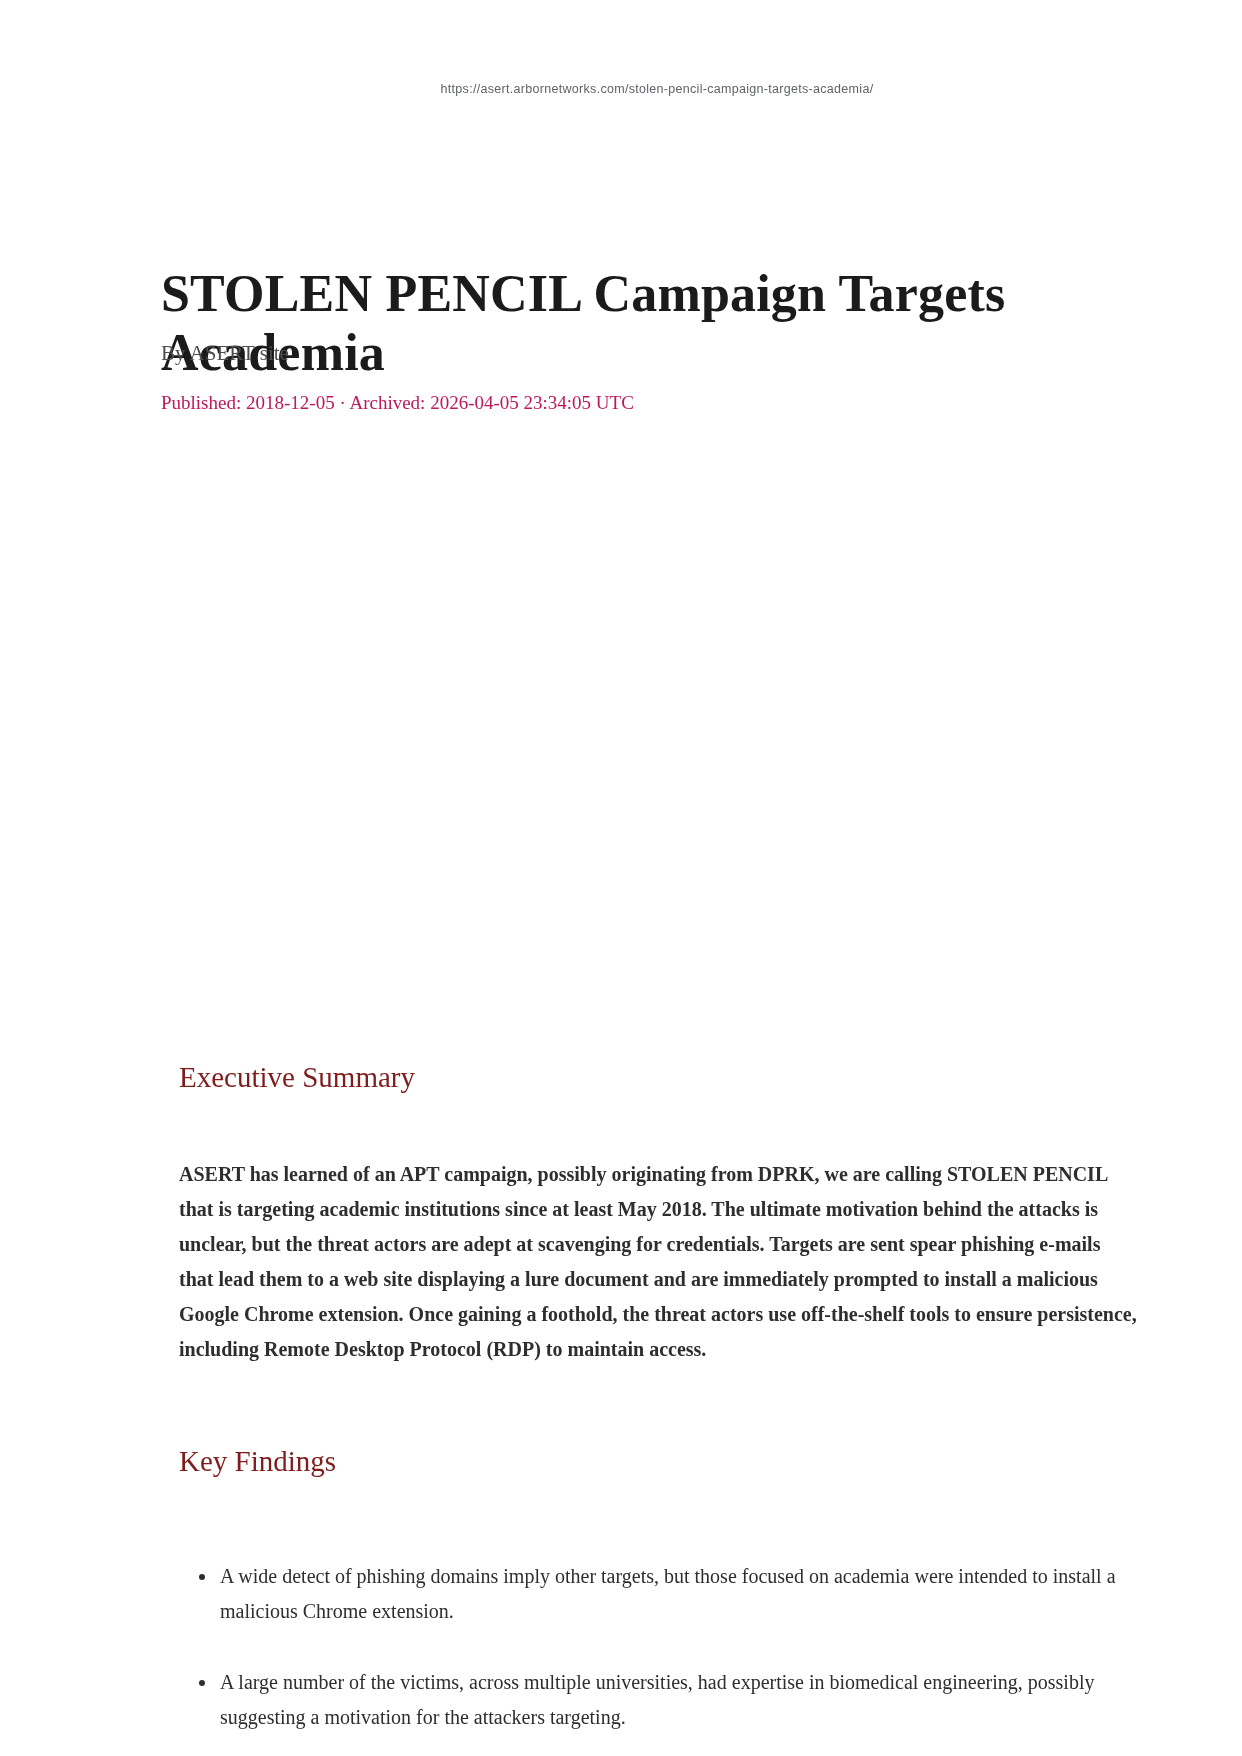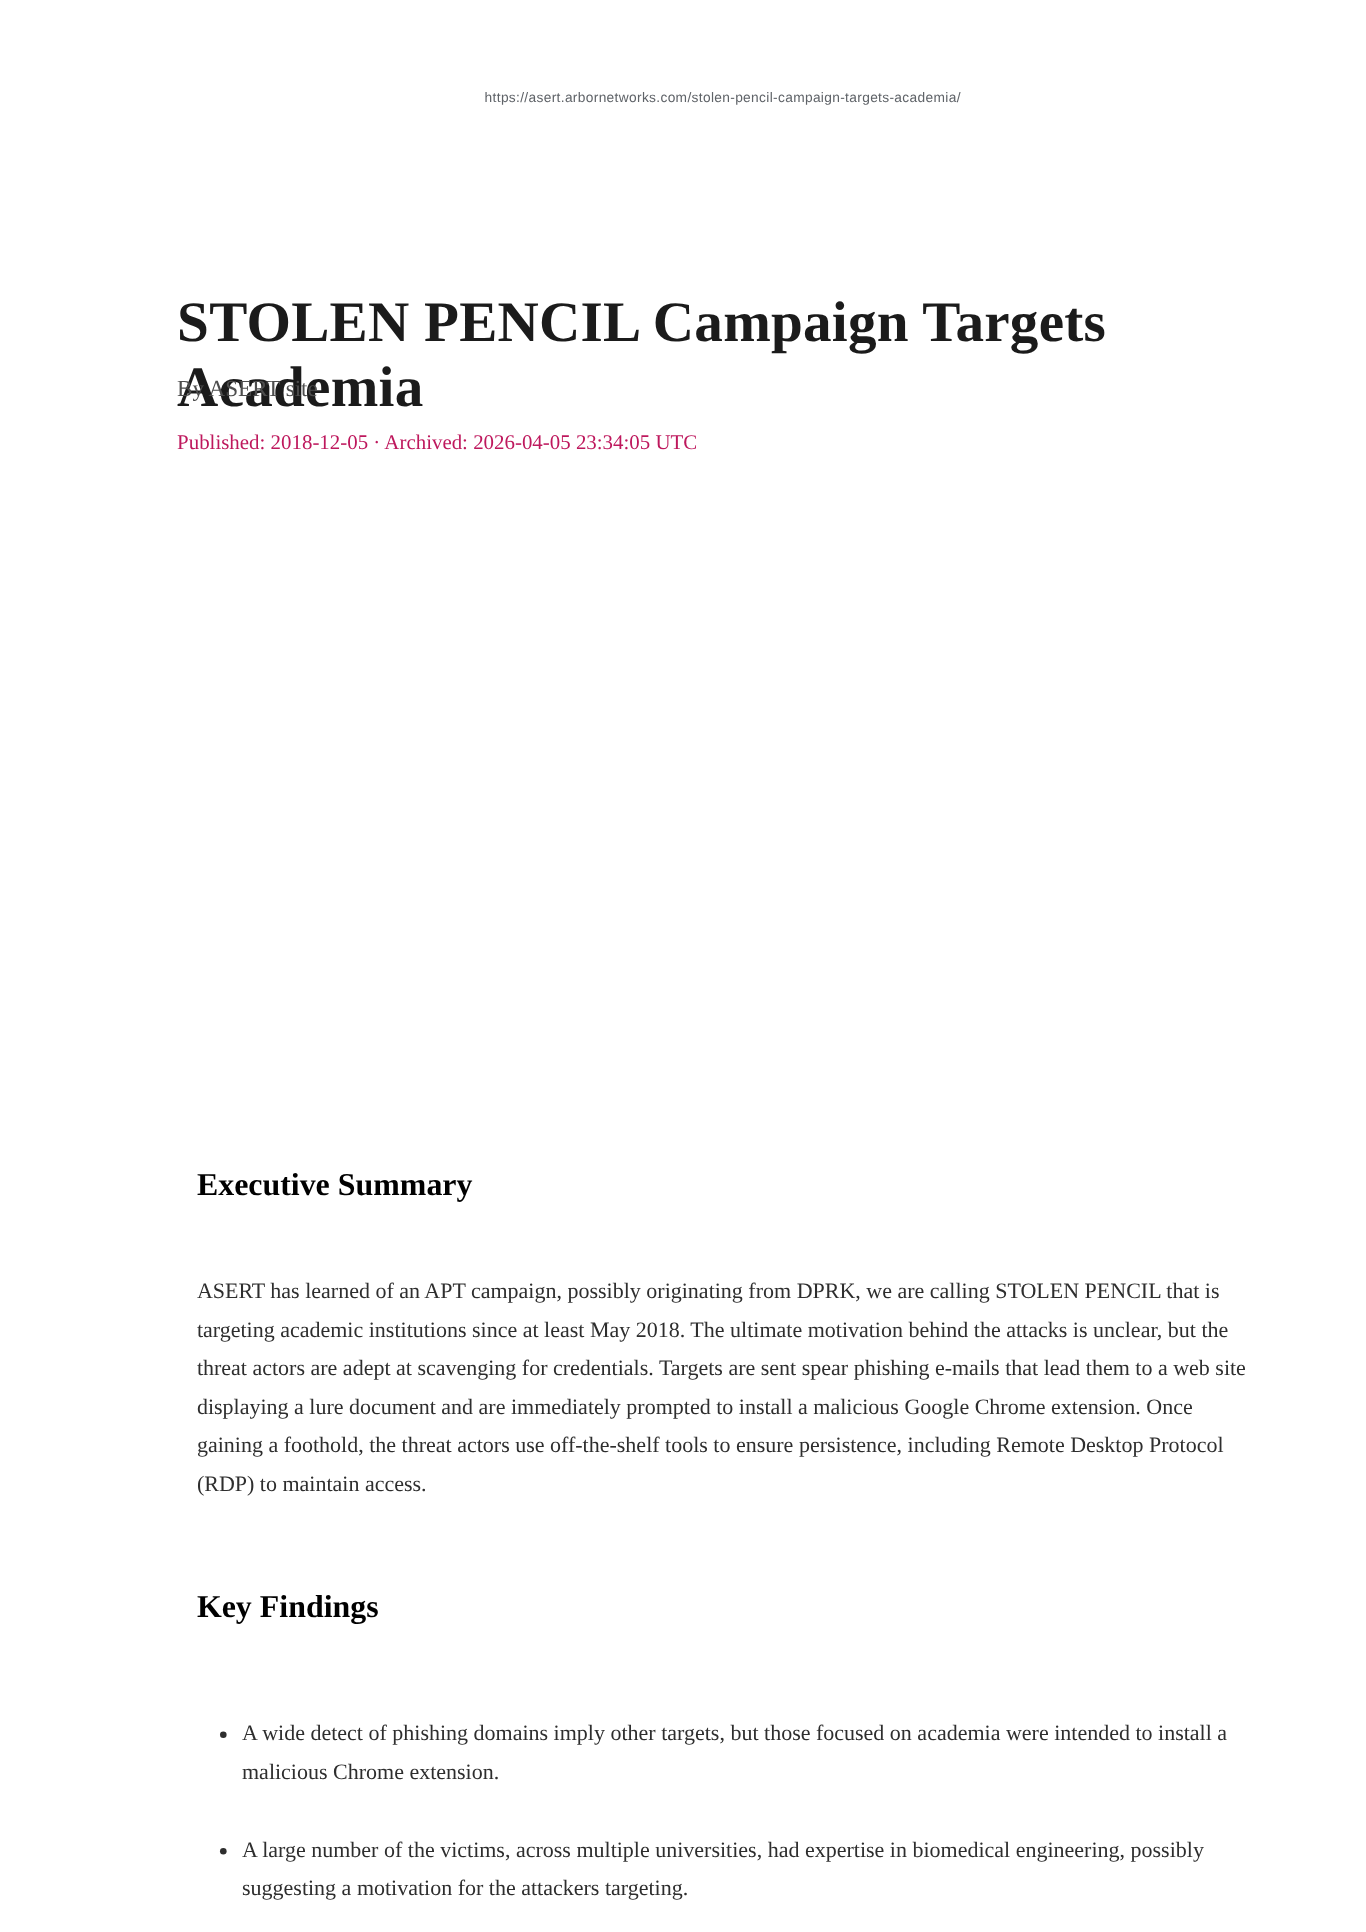--- a/index.html
+++ b/index.html
@@ -62,30 +62,31 @@
     left: 107px;
     width: 1031px;
     font-size: 20px;
     line-height: 35px;
     color: #2e2e2e;
     text-align: left;
   }
   .content h2 {
     font-size: 29px;
     line-height: 34px;
-    font-weight: 700;
-    color: #000000;
+    font-weight: 400;
+    color: #7f1d1d;
     margin: 0 0 27px 0;
     font-family: "Liberation Serif", serif;
   }
   .content h2.key-findings-heading {
     margin-top: 41px;
   }
   p.exec-paragraph {
     margin: 0 0 29px 0;
+    font-weight: bold;
   }
   p.note-paragraph {
     font-style: italic;
     margin: 0;
   }
   .note-label {
     font-weight: 700;
     font-style: italic;
   }
   ul.findings-list {

